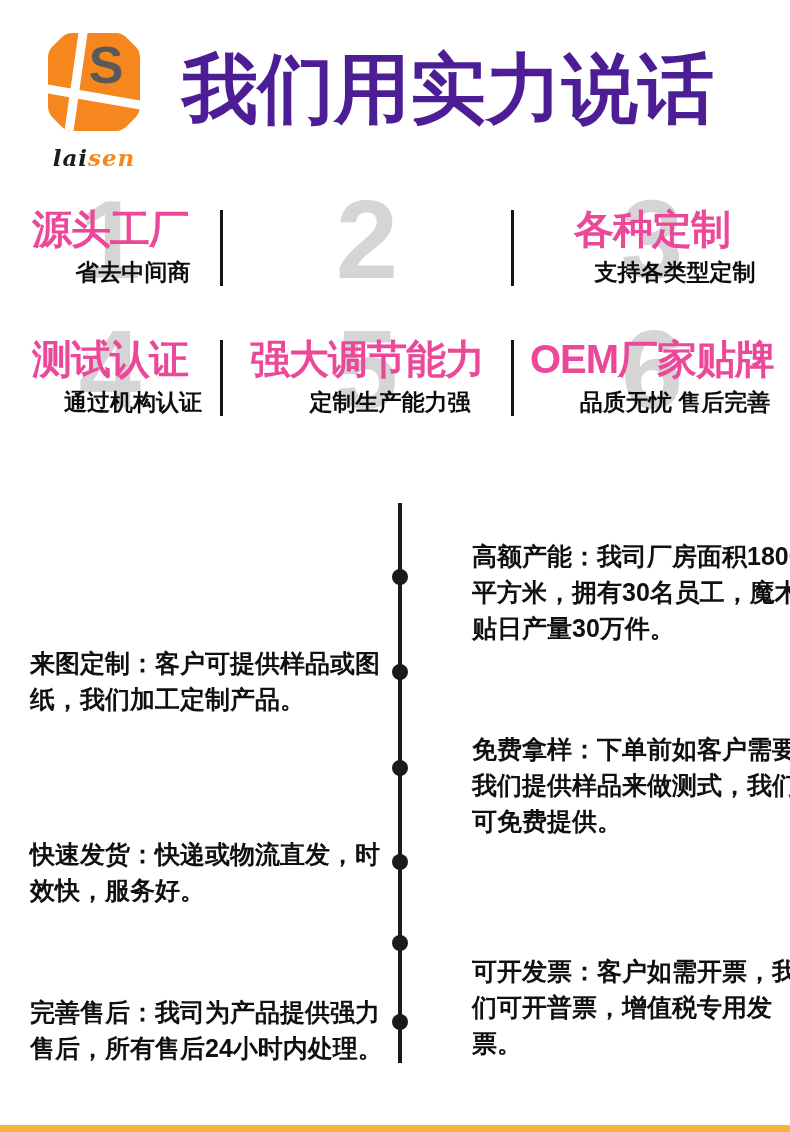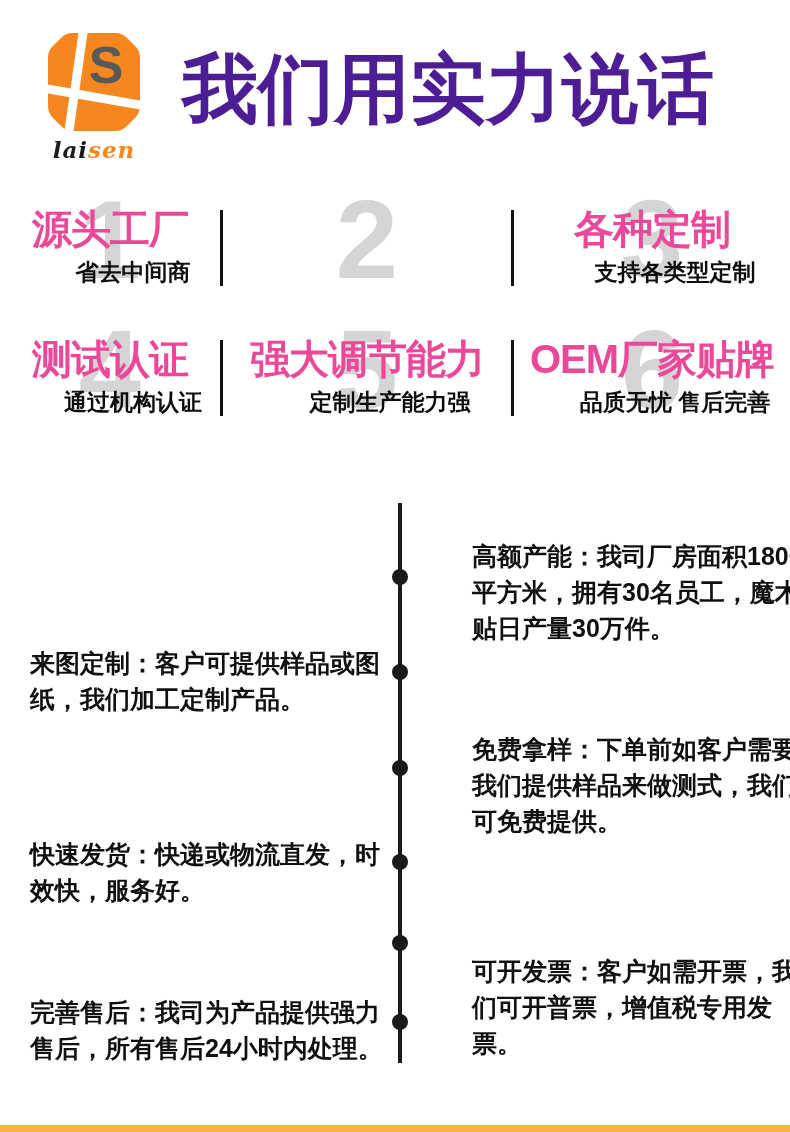--- a/index.html
+++ b/index.html
@@ -7,21 +7,21 @@
   body { font-family:"Liberation Sans","DejaVu Sans",sans-serif; }
   .page {
     position:relative; width:790px; height:1132px; margin:0 auto;
     background:#ffffff; overflow:hidden; color:#0f0f0f;
   }
 
   
   .logo { position:absolute; left:44px; top:30px; width:100px; text-align:center; }
   .logo svg { display:block; margin:0 auto; }
   .logo-brand {
-    margin-top:2px; font-family:"DejaVu Serif","Liberation Serif",serif;
+    margin-top:10px; font-family:"DejaVu Serif","Liberation Serif",serif;
     font-style:italic; font-weight:bold; font-size:23px; letter-spacing:1px;
   }
   .logo-brand .b1 { color:#1c1c1c; }
   .logo-brand .b2 { color:#f6871f; }
   .main-title {
     position:absolute; left:182px; top:47px; width:570px;
     font-size:76px; font-weight:900; line-height:1.1; color:#4c1d95;
     letter-spacing:0px; white-space:nowrap;
   }
 

